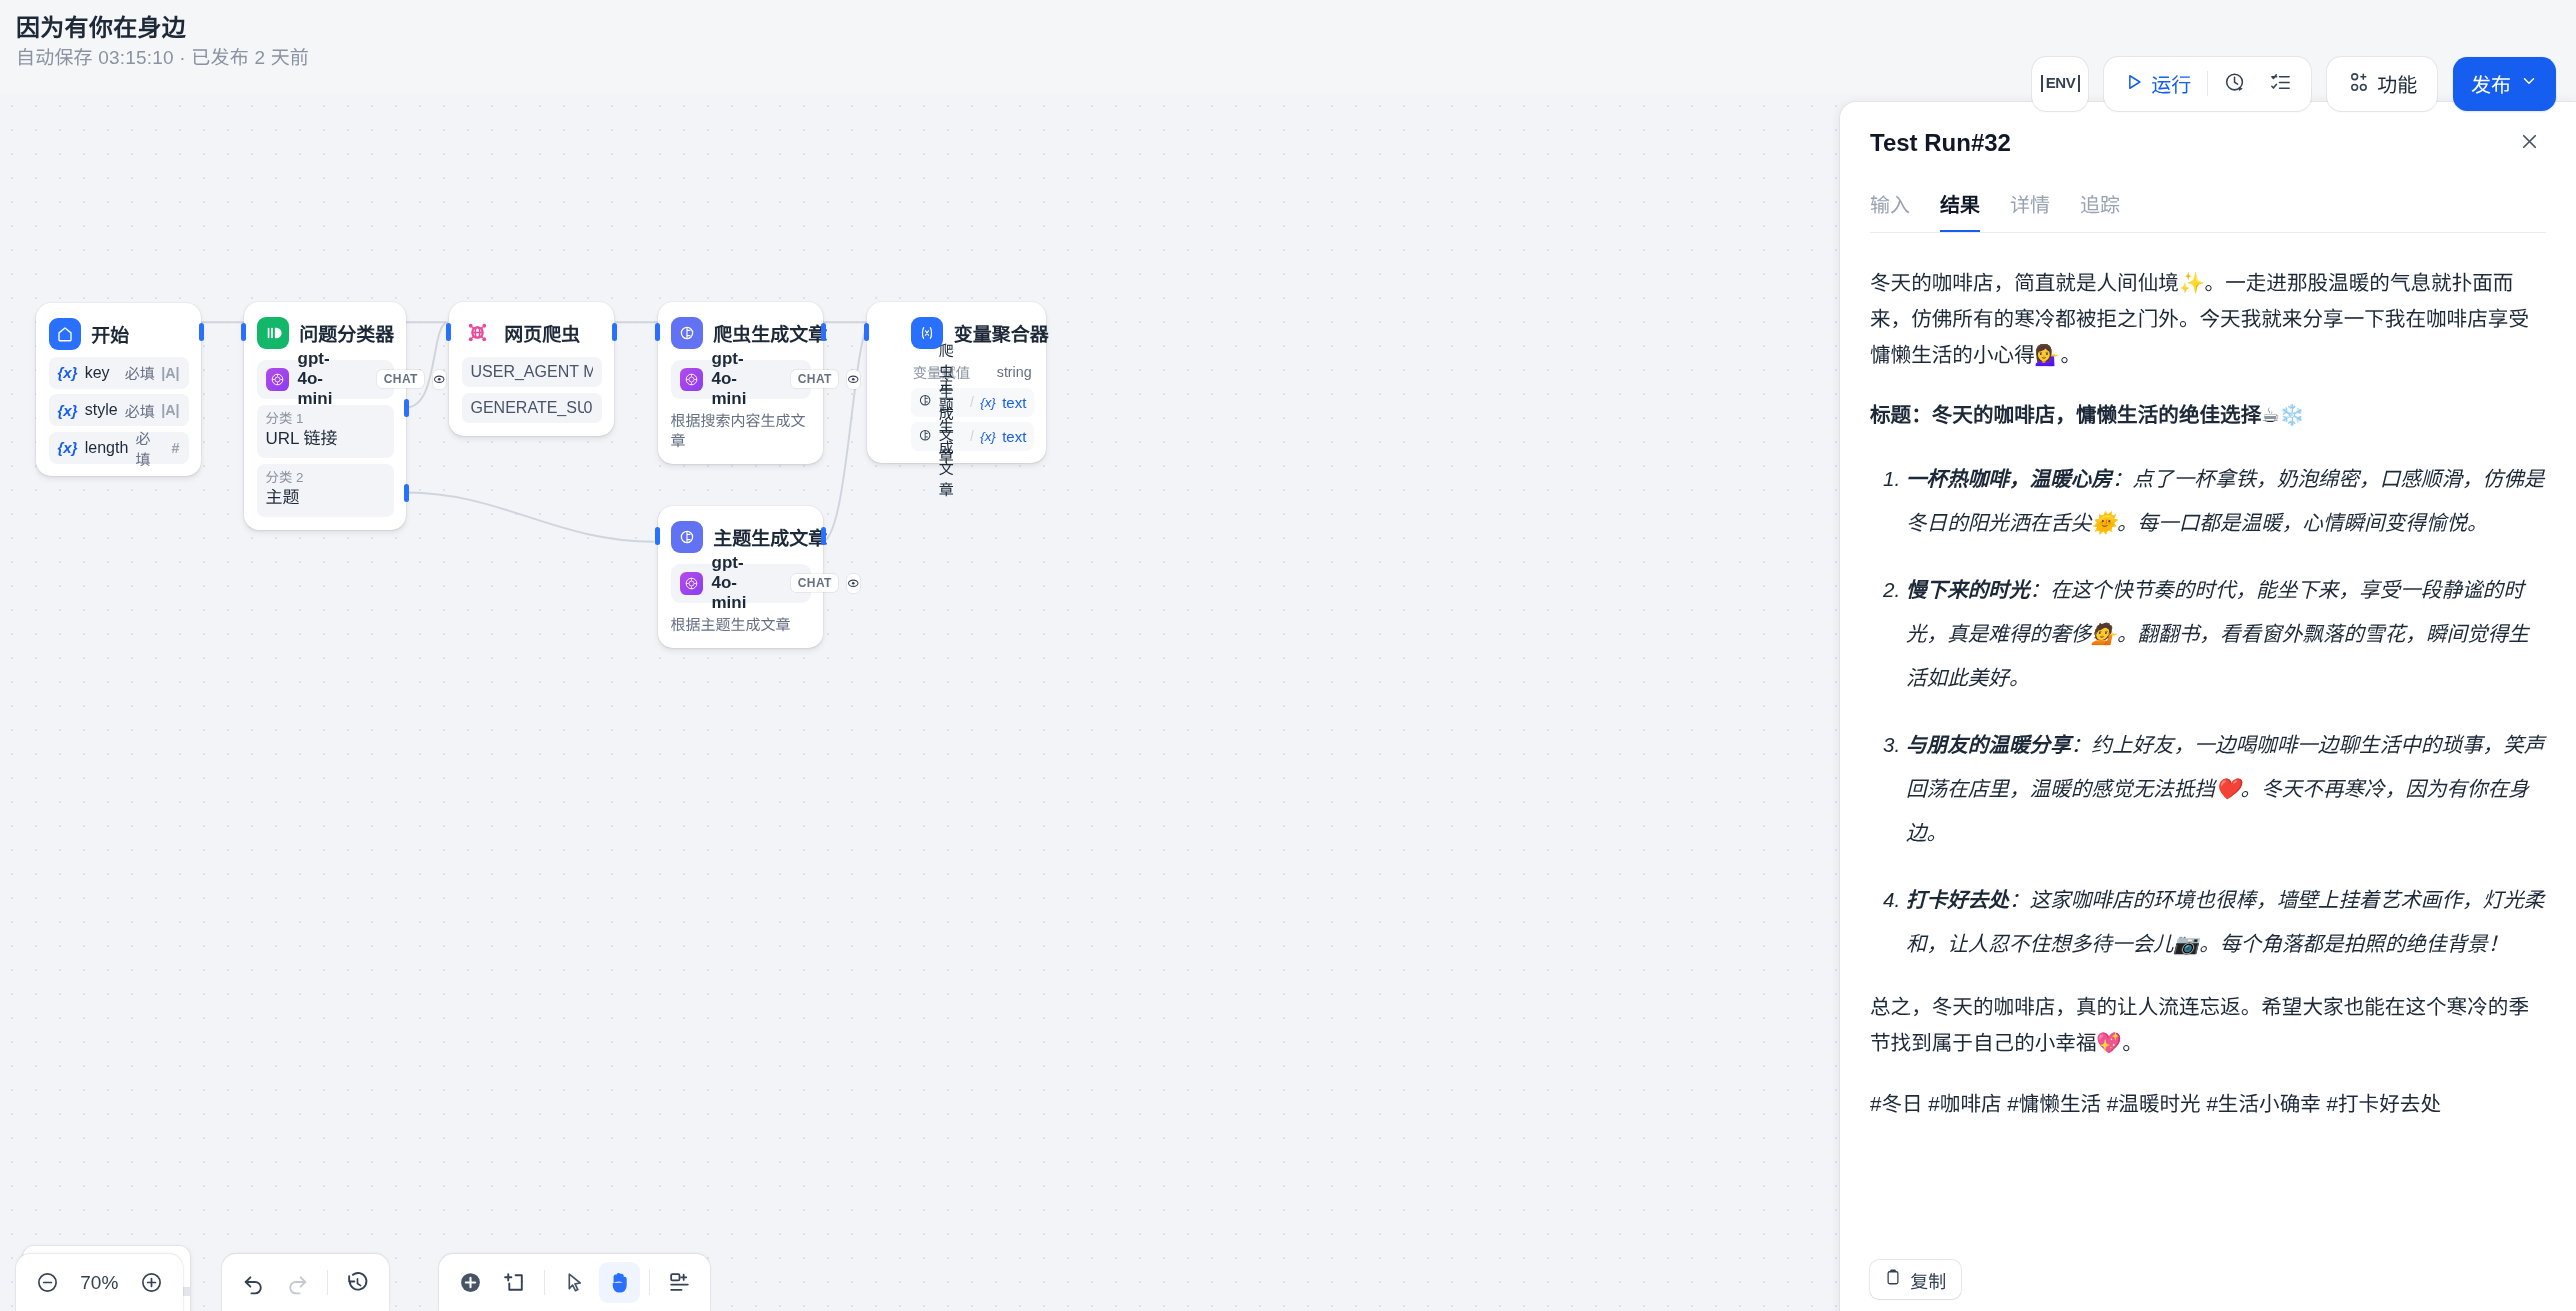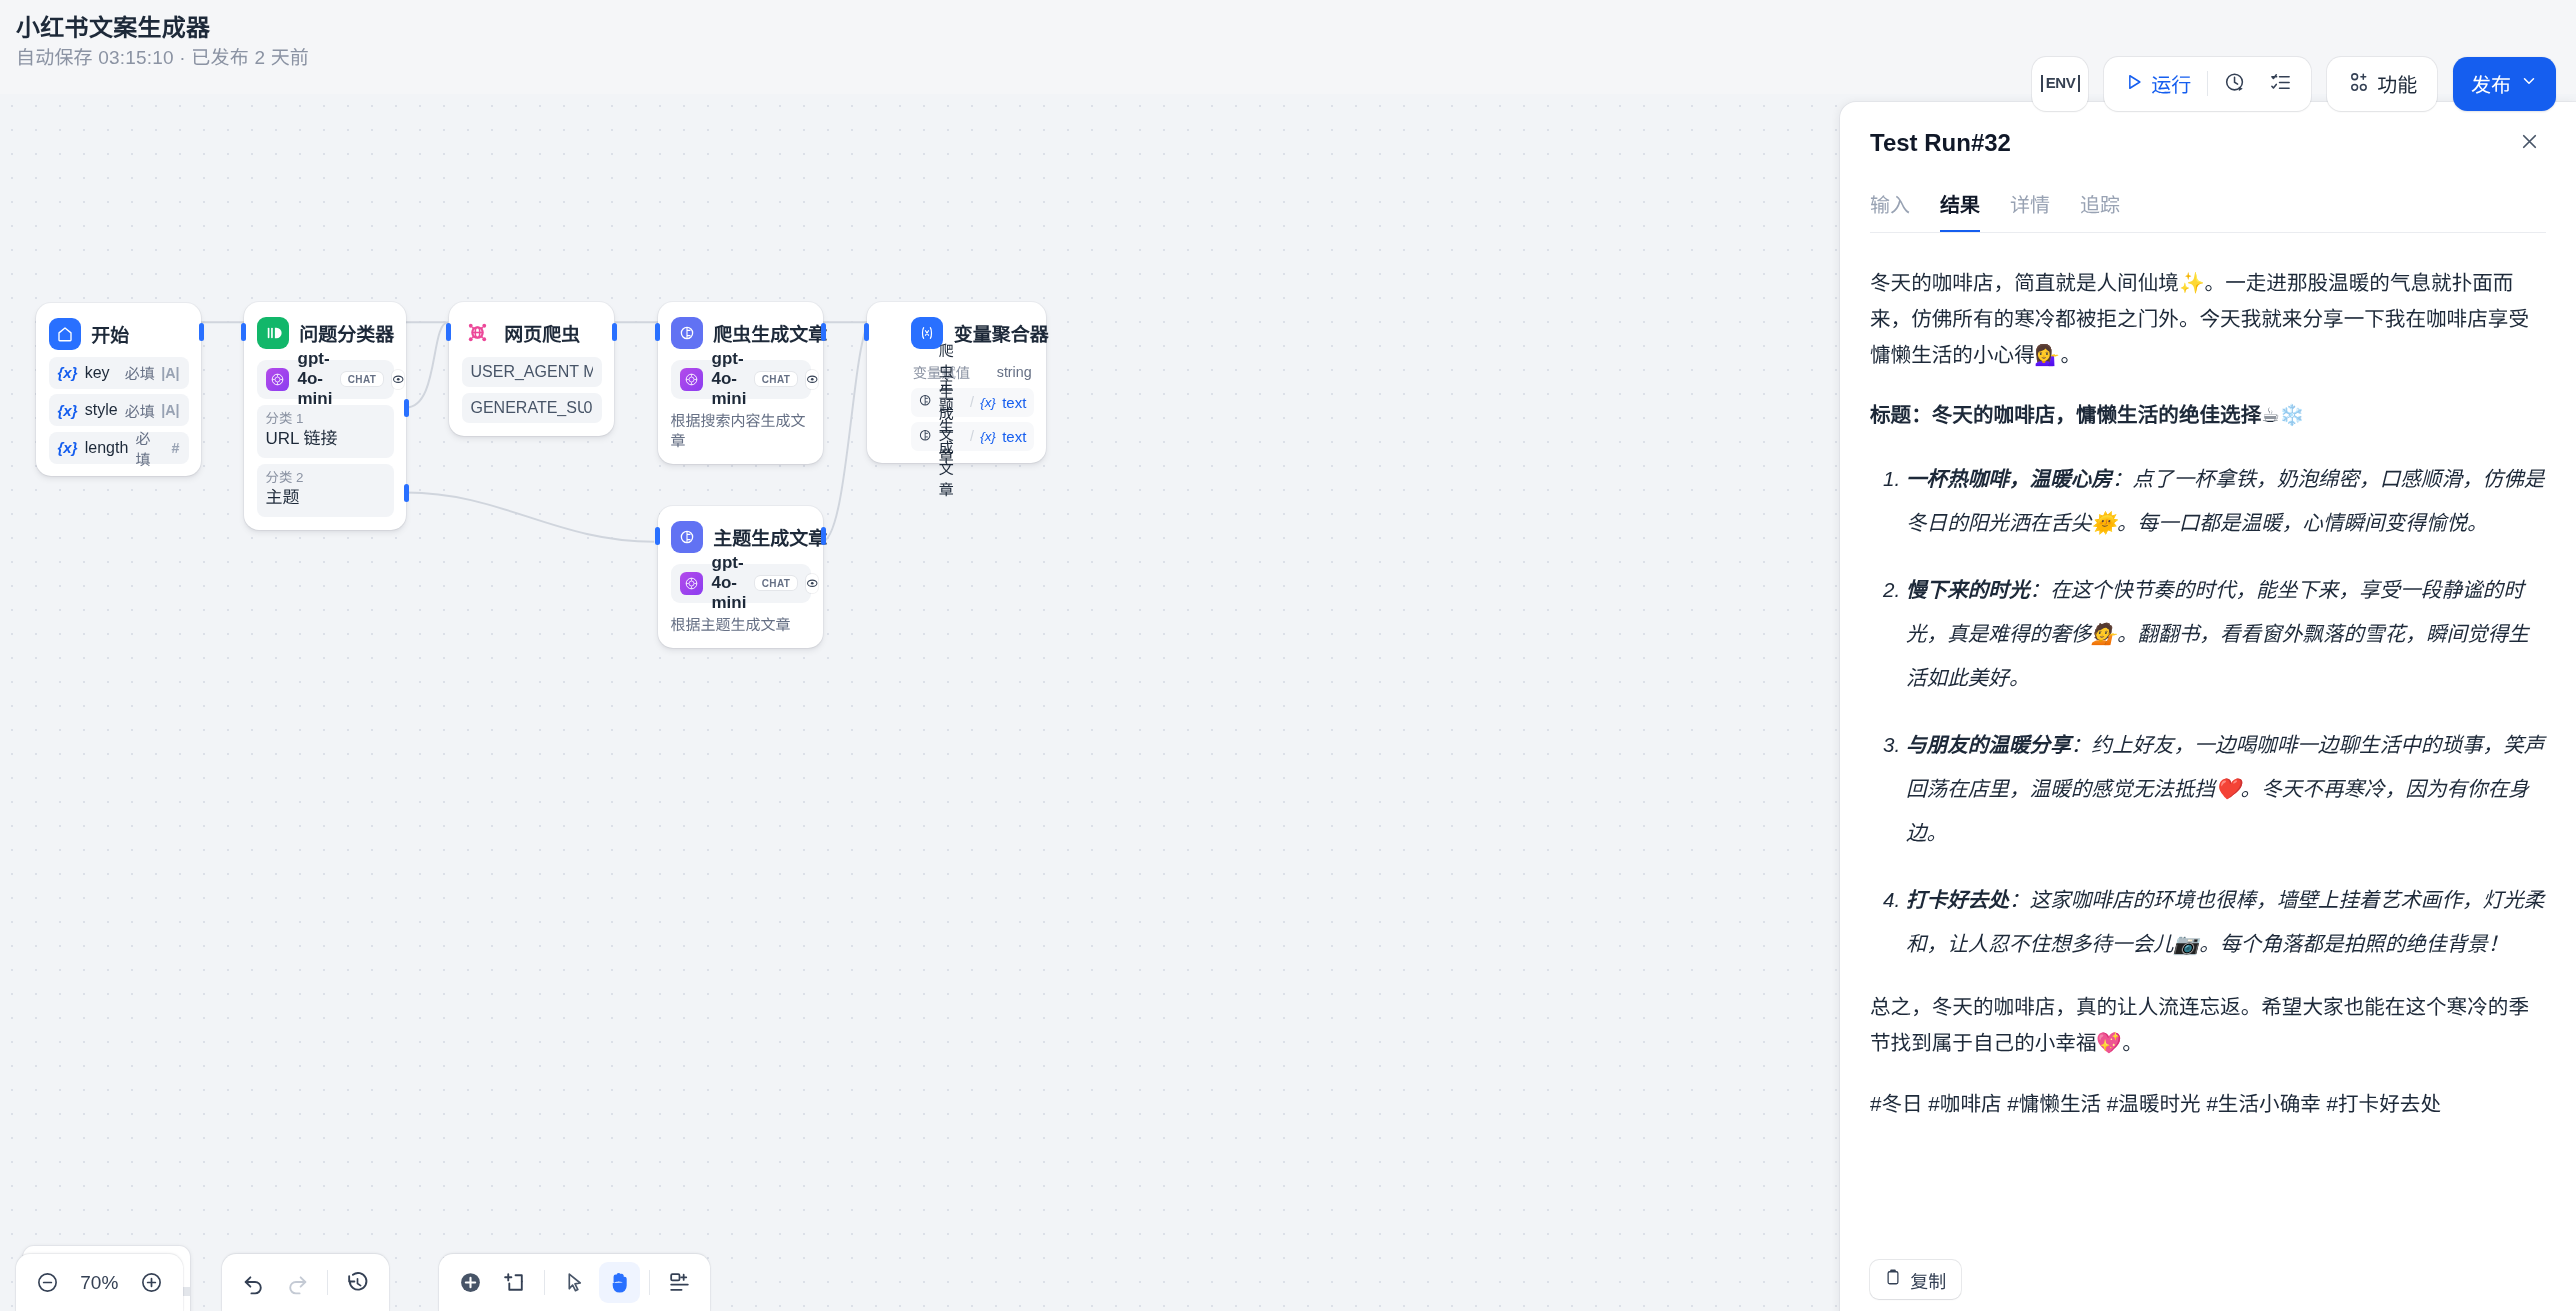--- a/index.html
+++ b/index.html
@@ -97,23 +97,24 @@
     margin-top: 9px; height: 39px; border-radius: 9px; background: #F2F4F7;
     display: flex; align-items: center; padding: 0 9px; gap: 9px;
   }
   .oai-icon {
     width: 23px; height: 23px; border-radius: 6.3px; flex: none;
     background: linear-gradient(135deg,#B44BEA,#8B3DF0);
     display: flex; align-items: center; justify-content: center;
   }
   .model-name { font-size: 17px; font-weight: 600; color: #1D2939; }
   .chip-chat {
-    background: #fff; border-radius: 5.4px; padding: 1.8px 6.3px; font-size: 10px;
+    background: #fff; border-radius: 5.4px; padding: 1.8px 6.3px; font-size: 12px;
     color: #667085; font-weight: 600; letter-spacing: 0.4px;
     box-shadow: 0 0 0 0.9px rgba(16,24,40,.06);
+    margin-left: 36px;
   }
   .chip-eye {
     background: #fff; border-radius: 5.4px; width: 22.4px; height: 19px;
     display: flex; align-items: center; justify-content: center;
     box-shadow: 0 0 0 0.9px rgba(16,24,40,.06);
   }
   .cls-box {
     margin-top: 6.3px; border-radius: 8px; background: #F2F4F7; padding: 5.4px 9px 7.2px;
   }
   .cls-label { font-size: 13.4px; color: #8B93A3; line-height: 18px; }
@@ -206,21 +207,21 @@
     font-size: 18px; color: #344054; cursor: pointer;
   }
 </style>
 </head>
 <body>
 
 <div id="app">
 
   <div class="header">
     <div class="hdr-left">
-      <div class="app-title">小红书文案生成器</div>
+      <div class="app-title">因为有你在身边</div>
       <div class="app-sub">自动保存 03:15:10 · 已发布 2 天前</div>
     </div>
 
     <div class="hdr-right">
 
       <div class="btn-env">
         <span class="env-glyph">ENV</span>
       </div>
 
       <div class="grp">

